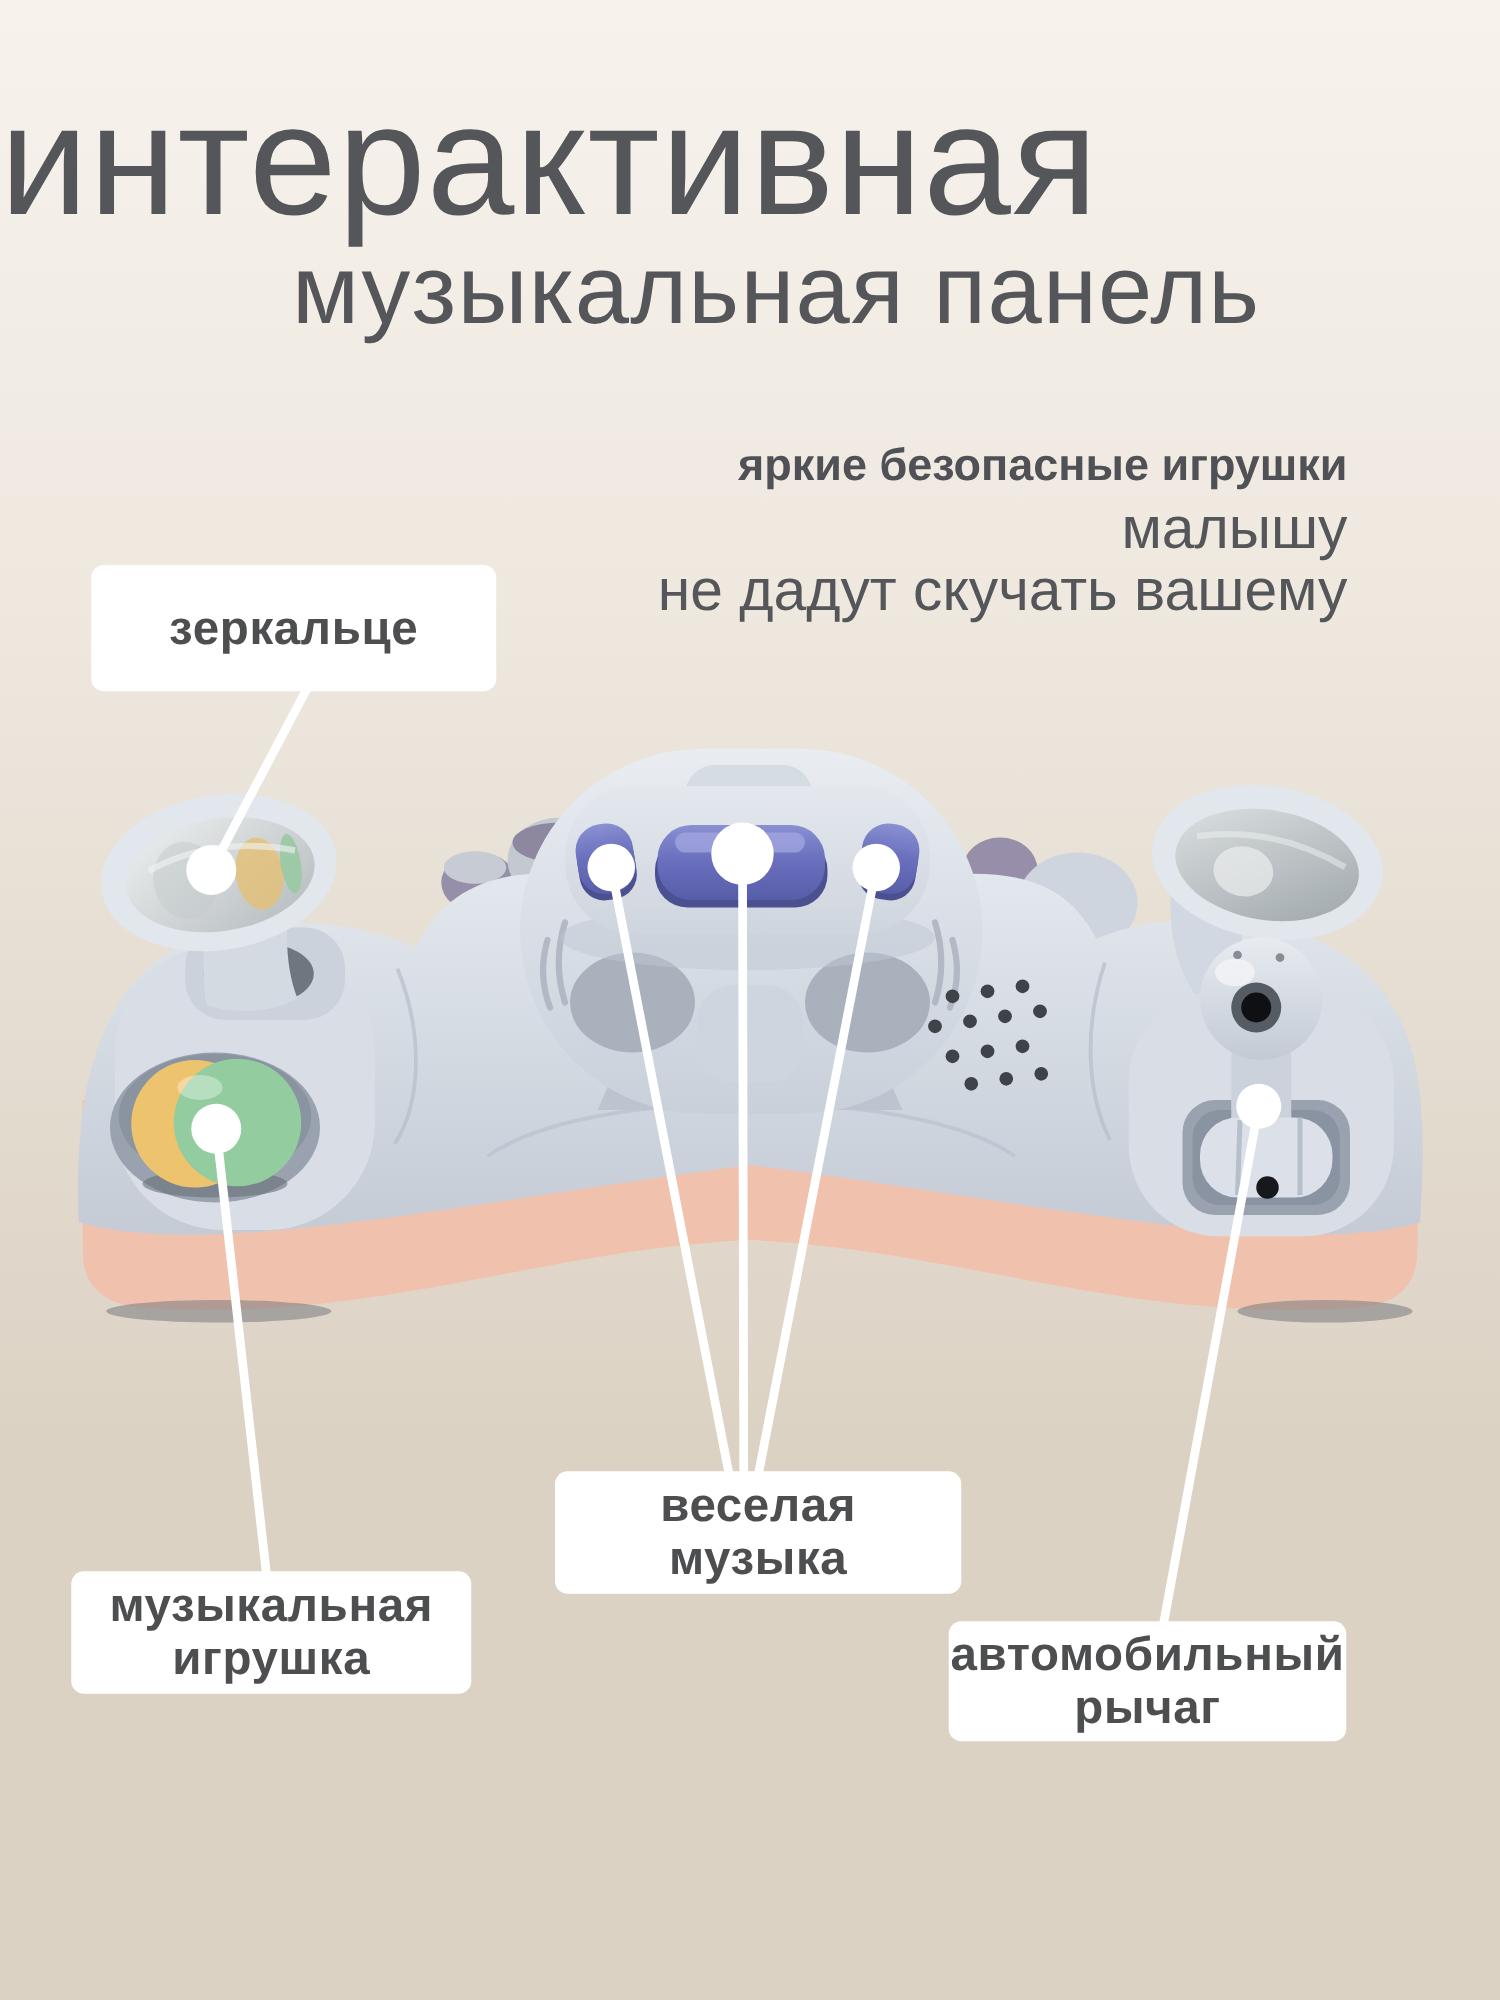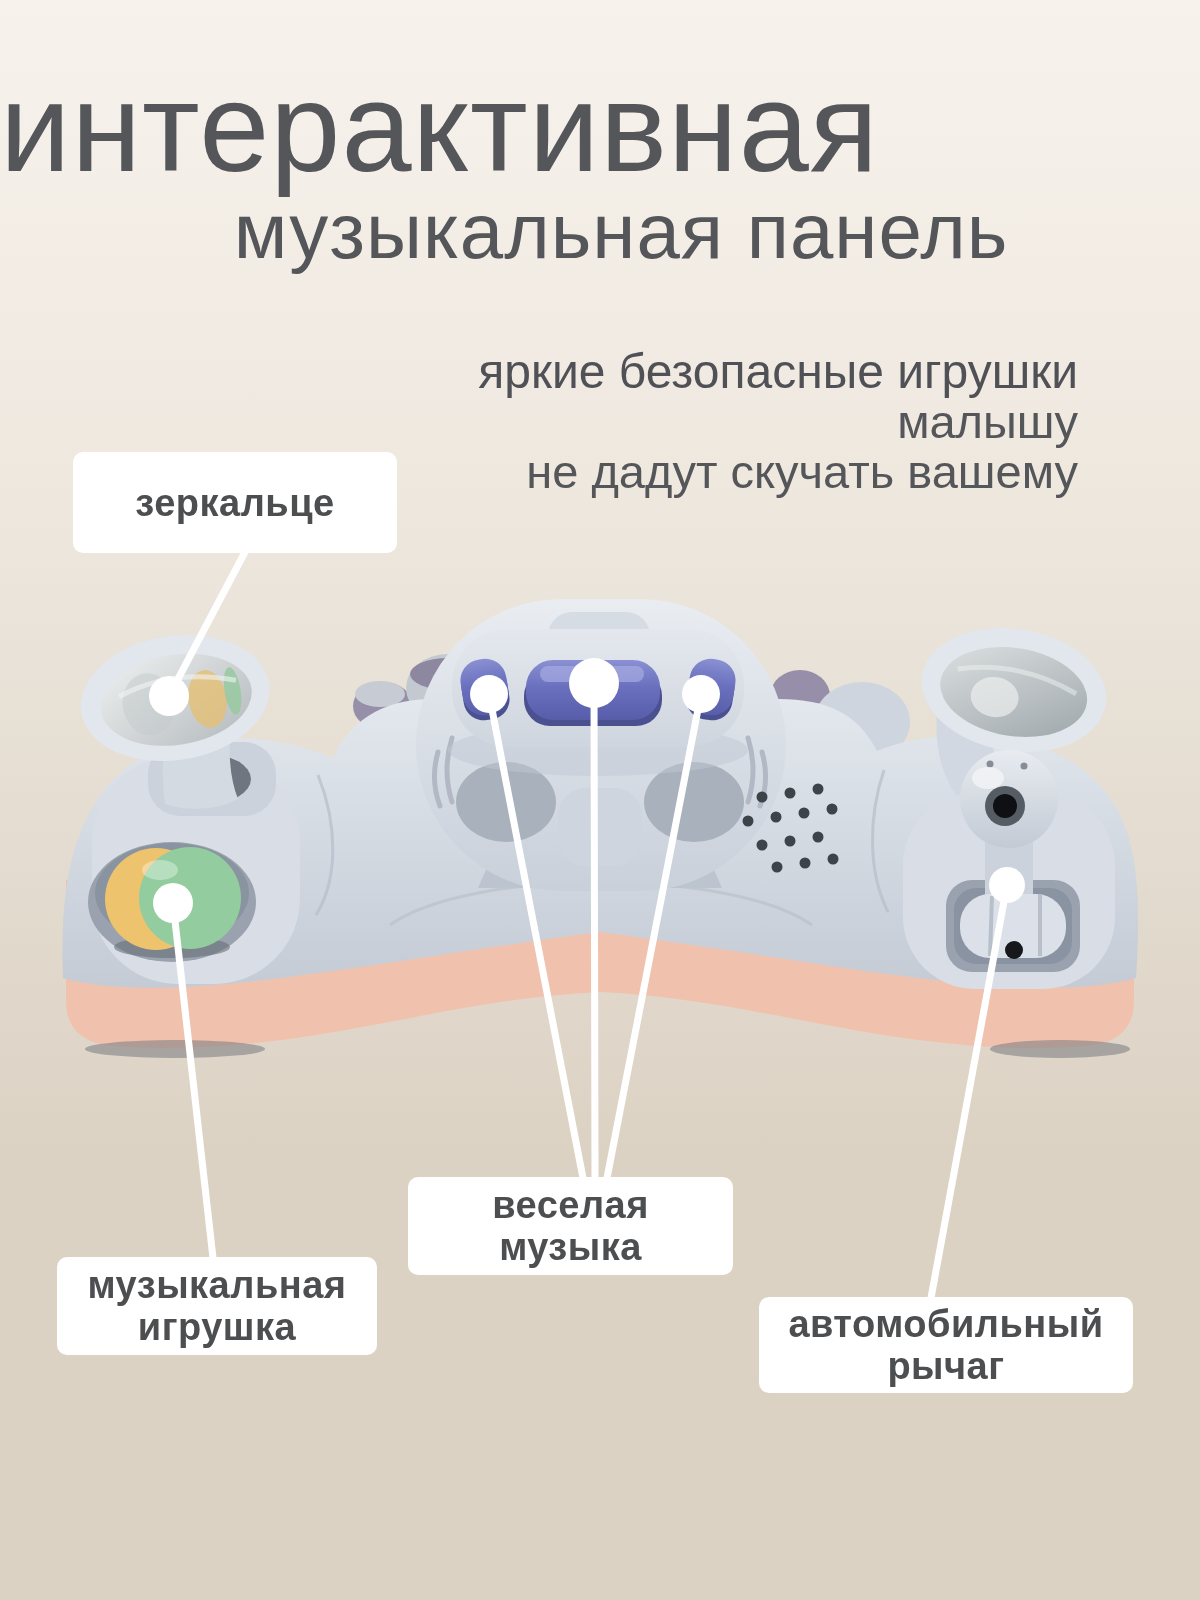--- a/index.html
+++ b/index.html
@@ -16,21 +16,21 @@
   .subtitle{
     position:absolute;left:0;top:192px;width:1200px;text-align:center;
     font-size:78px;line-height:1;font-weight:300;color:var(--heading-text);
     letter-spacing:1px;
     padding-left:21px;
   }
   .tagline{
     position:absolute;right:122px;top:347px;text-align:right;
     color:var(--heading-text);font-size:47px;line-height:50px;font-weight:300;
   }
-  .tagline .bold{font-weight:400;font-size:48px;color:#505156;}
+  .tagline .bold{font-weight:700;font-size:36px;color:#505156;}
   .callout{
     position:absolute;background:var(--label-background);border-radius:10px;
     display:flex;align-items:center;justify-content:center;text-align:center;
     font-weight:700;font-size:38px;line-height:42px;color:var(--label-text);
     white-space:pre-line;letter-spacing:0.5px;
   }
   svg{position:absolute;left:0;top:0;}
   .f-pink{fill:var(--toy-base-pink);}
   .f-yellow{fill:var(--ball-yellow);}
   .f-green{fill:var(--ball-green);}
@@ -214,17 +214,17 @@
     <circle class="dot-callout" cx="701" cy="694" r="19"></circle>
     <circle class="dot-callout" cx="1007" cy="885" r="18"></circle>
   </g>
 </svg>
 
 <div class="callout" style="left:73px;top:452px;width:324px;height:101px">зеркальце</div>
 
 <div class="callout" style="left:57px;top:1257px;width:320px;height:98px">музыкальная
 игрушка</div>
 
-<div class="callout" style="left:408px;top:1177px;width:325px;height:98px">веселая
+<div class="callout" style="left:444px;top:1177px;width:325px;height:98px">веселая
 музыка</div>
 
-<div class="callout" style="left:759px;top:1297px;width:374px;height:96px">автомобильный
+<div class="callout" style="left:759px;top:1297px;width:318px;height:96px">автомобильный
 рычаг</div>
 
 </body></html>

